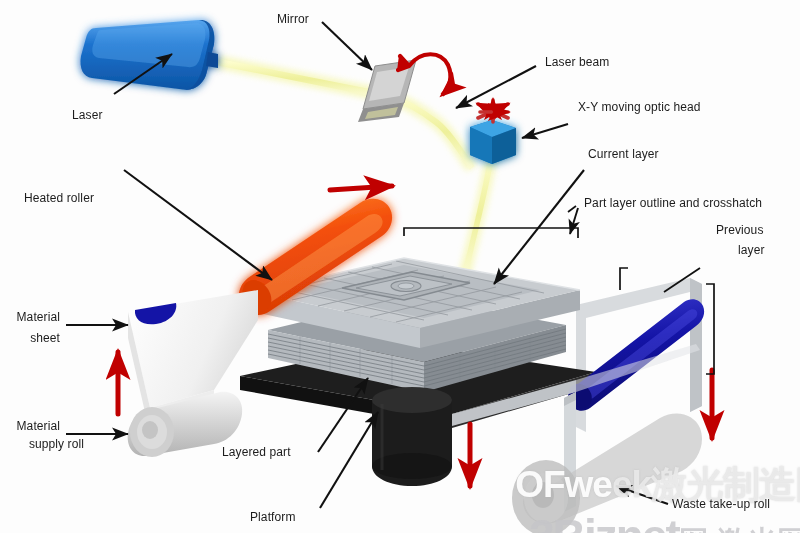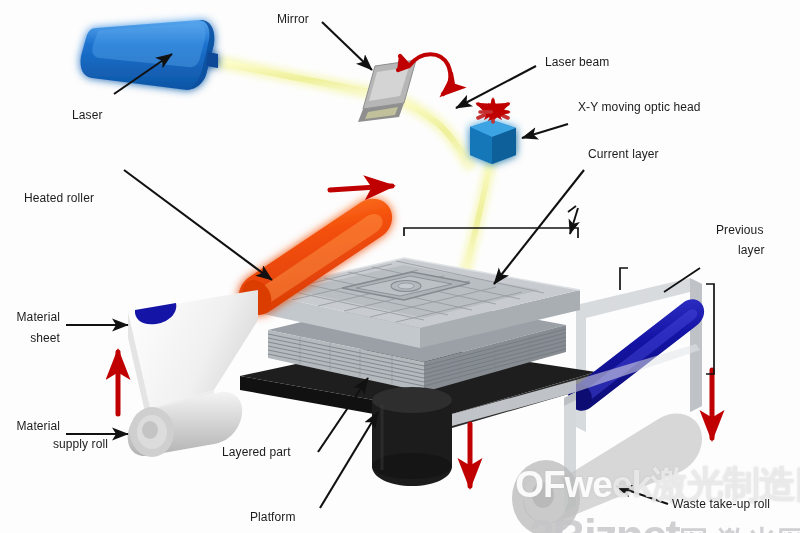--- a/index.html
+++ b/index.html
@@ -372,29 +372,30 @@
   <div class="lbl" style="left:72px; top:108px;text-align:center;">Laser</div>
 
   <div class="lbl" style="left:545px; top:55px;">Laser beam</div>
 
   <div class="lbl" style="left:578px; top:100px;">X-Y moving optic head</div>
 
   <div class="lbl" style="left:24px; top:152px;margin-top:39px;">Heated roller</div>
 
   <div class="lbl" style="left:588px; top:147px;">Current layer</div>
 
+  <div class="lbl" style="left:584px; top:196px;">Part layer outline and crosshatch</div>
 
   <div class="lbl" style="left:716px; top:223px;">Previous</div>
   <div class="lbl" style="left:722px; top:243px;padding-left:16px;">layer</div>
 
   <div class="lbl rgt" style="left:0px; top:310px; width:60px;">Material</div>
   <div class="lbl rgt" style="left:0px; top:331px; width:60px;">sheet</div>
 
   <div class="lbl rgt" style="left:0px; top:419px; width:60px;">Material</div>
-  <div class="lbl rgt" style="left:0px; top:437px; width:60px;padding-left:48px;">supply roll</div>
+  <div class="lbl rgt" style="left:0px; top:437px; width:84px;">supply roll</div>
 
   <div class="lbl" style="left:222px; top:445px;">Layered part</div>
 
   <div class="lbl" style="left:250px; top:510px;text-align:center;">Platform</div>
 
   <div class="lbl" style="left:672px; top:497px;">Waste take-up roll</div>
 
 </div>
 
 </body></html>

